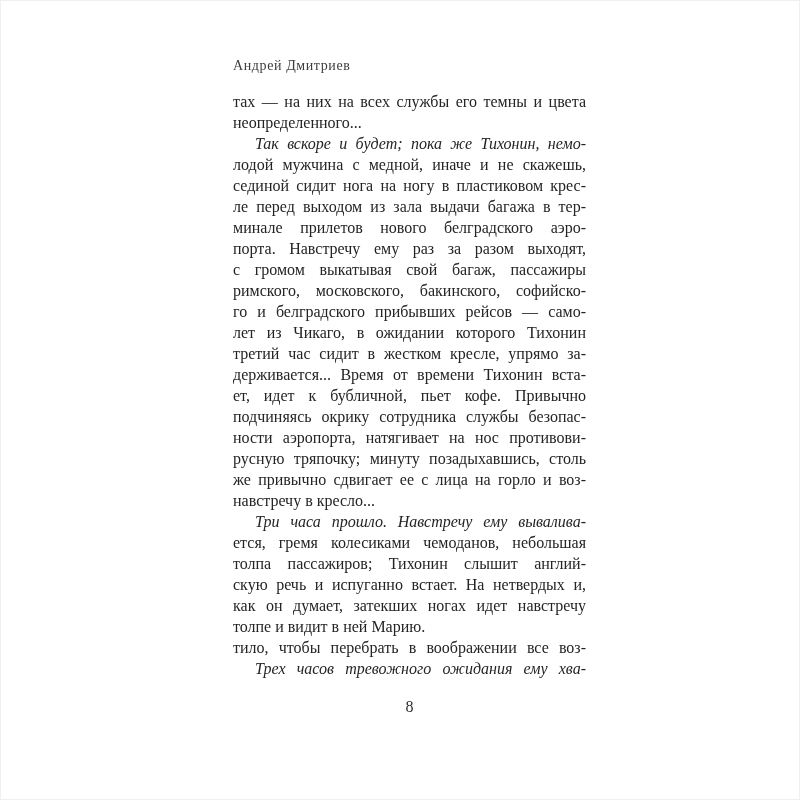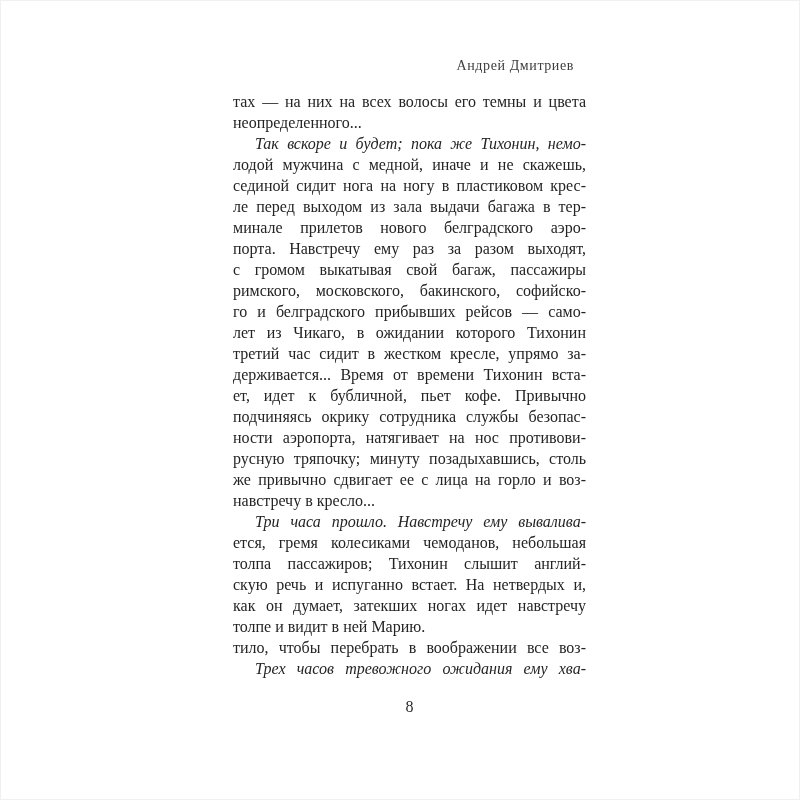--- a/index.html
+++ b/index.html
@@ -13,23 +13,23 @@
     height: 800px;
     background: #ffffff;
     box-shadow: inset 0 0 0 1px #f0f0ef;
     overflow: hidden;
     font-family: "Liberation Serif", "DejaVu Serif", serif;
     color: #262626;
   }
   .running-header {
     position: absolute;
     top: 58px;
-    left: 221px;
+    left: 233px;
     width: 353px;
-    text-align: right;
+    text-align: left;
     font-size: 14px;
     letter-spacing: 0.6px;
     color: #3d3d3d;
   }
   .text-block {
     position: absolute;
     top: 91px;
     left: 233px;
     width: 353px;
   }
@@ -59,21 +59,21 @@
     color: #2b2b2b;
   }
 </style>
 </head>
 <body>
 
 <div class="page">
   <div class="running-header">Андрей Дмитриев</div>
 
   <div class="text-block">
-      <div class="line">тах — на них на всех волосы его темны и цвета</div>
+      <div class="line">тах — на них на всех службы его темны и цвета</div>
       <div class="line end">неопределенного...</div>
       <div class="line indent">Так вскоре и будет; пока же Тихонин, немо-</div>
       <div class="line">лодой мужчина с медной, иначе и не скажешь,</div>
       <div class="line">сединой сидит нога на ногу в пластиковом крес-</div>
       <div class="line">ле перед выходом из зала выдачи багажа в тер-</div>
       <div class="line">минале прилетов нового белградского аэро-</div>
       <div class="line">порта. Навстречу ему раз за разом выходят,</div>
       <div class="line">с громом выкатывая свой багаж, пассажиры</div>
       <div class="line">римского, московского, бакинского, софийско-</div>
       <div class="line">го и белградского прибывших рейсов — само-</div>

